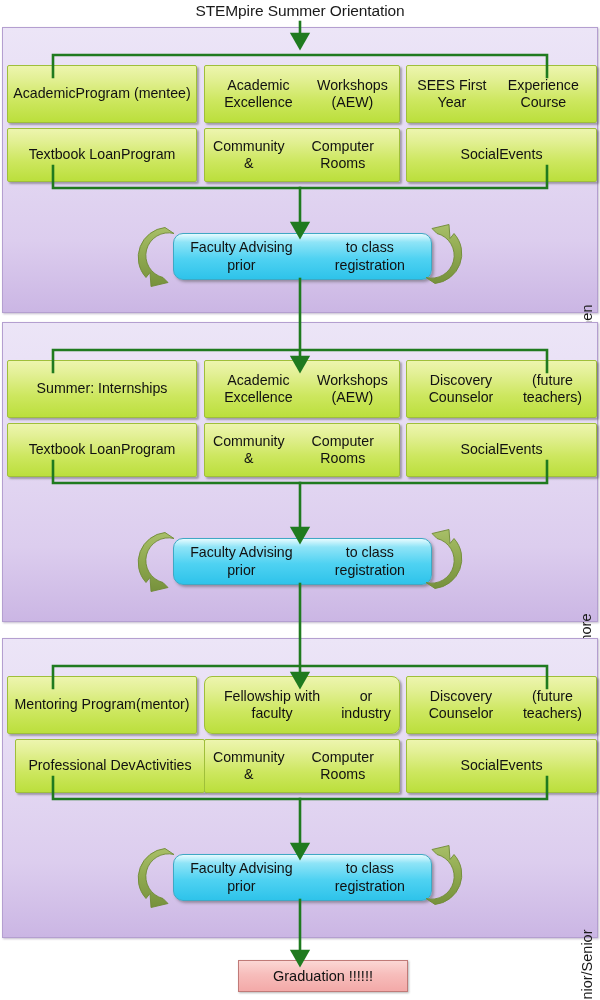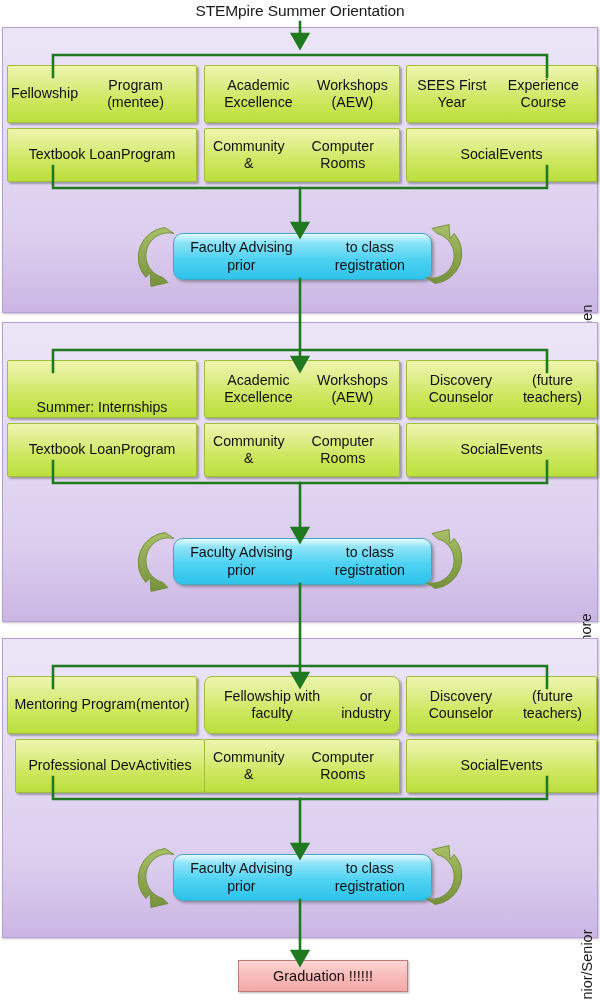--- a/index.html
+++ b/index.html
@@ -101,21 +101,21 @@
 </head>
 <body>
 
 <div id="root">
 
   <div class="title">STEMpire Summer Orientation</div>
 
   <div class="stage" id="stage-0">
     <div class="boxes">
         <div class="gbox" style="left: 4px; top: 37px; width: 190px; height: 58px;">
-          <span>Fellowship</span>
+          <span>Academic</span>
           <br>
           <span>Program (mentee)</span>
         </div>
         <div class="gbox" style="left: 201px; top: 37px; width: 196px; height: 58px;">
           <span>Academic Excellence</span>
           <br>
           <span>Workshops (AEW)</span>
         </div>
         <div class="gbox" style="left: 403px; top: 37px; width: 191px; height: 58px;">
           <span>SEES First Year</span>
@@ -141,21 +141,21 @@
           <span>Faculty Advising prior</span>
           <br>
           <span>to class registration</span>
         </div>
       </div>
     <div class="stage-label">Freshmen</div>
   </div>
 
   <div class="stage" id="stage-1">
     <div class="boxes">
-        <div class="gbox" style="left: 4px; top: 37px; width: 190px; height: 58px; align-items: flex-end;">
+        <div class="gbox" style="left: 4px; top: 37px; width: 190px; height: 58px;">
           <span>Summer: Internships</span>
           <br>
         </div>
         <div class="gbox" style="left: 201px; top: 37px; width: 196px; height: 58px;">
           <span>Academic Excellence</span>
           <br>
           <span>Workshops (AEW)</span>
         </div>
         <div class="gbox" style="left: 403px; top: 37px; width: 191px; height: 58px;">
           <span>Discovery Counselor</span>

